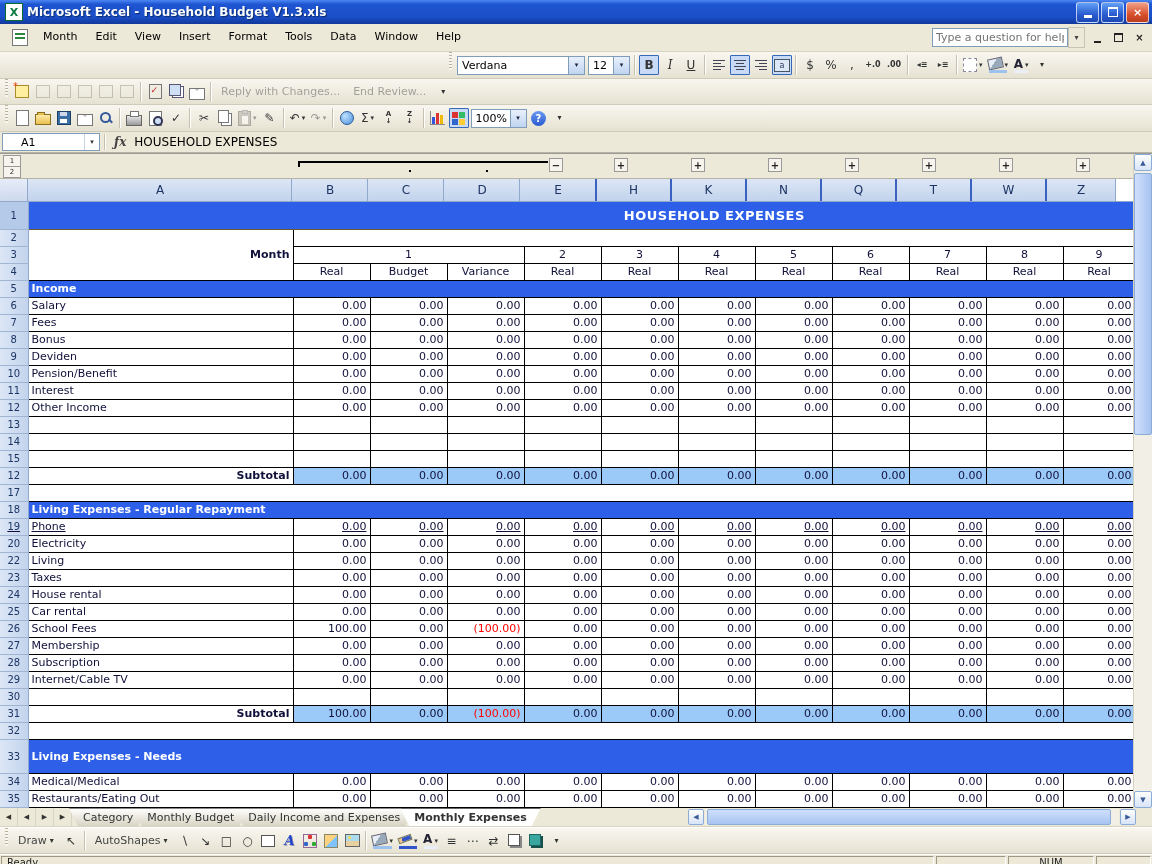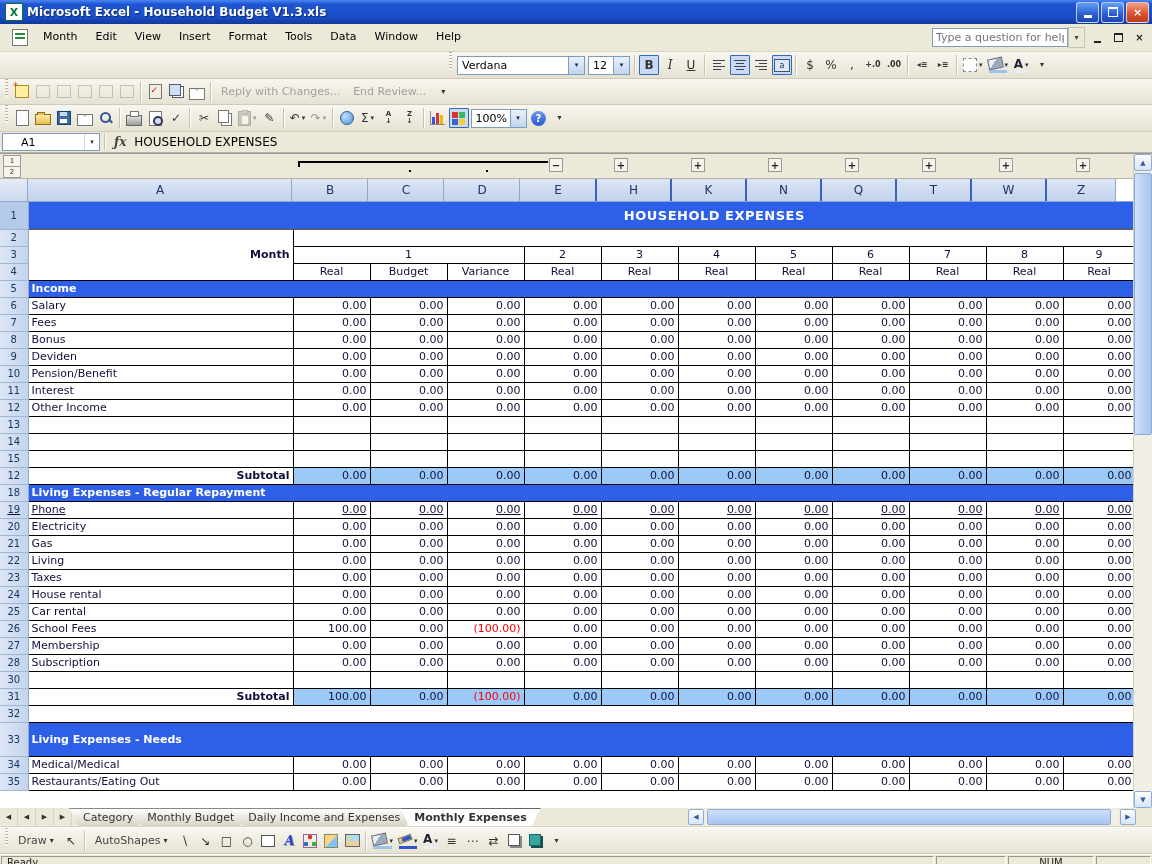--- a/index.html
+++ b/index.html
@@ -702,20 +702,24 @@
             <td class="num subtl">0.00</td>
             <td class="num subtl">0.00</td>
             <td class="num subtl">0.00</td>
             <td class="num subtl">0.00</td>
             <td class="num subtl">0.00</td>
             <td class="num subtl">0.00</td>
             <td class="num subtl">0.00</td>
             <td class="num subtl">0.00</td>
           </tr>
           <tr style="height: 17px;">
+            <th class="rh">17</th>
+            <td colspan="12"></td>
+          </tr>
+          <tr style="height: 17px;">
             <th class="rh">18</th>
             <td class="sec" colspan="12">Living Expenses - Regular Repayment</td>
           </tr>
           <tr style="height: 17px; text-decoration: underline;">
             <th class="rh">19</th>
             <td class="lbl">Phone</td>
             <td class="num">0.00</td>
             <td class="num">0.00</td>
             <td class="num">0.00</td>
             <td class="num">0.00</td>
@@ -723,35 +727,20 @@
             <td class="num">0.00</td>
             <td class="num">0.00</td>
             <td class="num">0.00</td>
             <td class="num">0.00</td>
             <td class="num">0.00</td>
             <td class="num">0.00</td>
           </tr>
           <tr style="height: 17px;">
             <th class="rh">20</th>
             <td class="lbl">Electricity</td>
-            <td class="num">0.00</td>
-            <td class="num">0.00</td>
-            <td class="num">0.00</td>
-            <td class="num">0.00</td>
-            <td class="num">0.00</td>
-            <td class="num">0.00</td>
-            <td class="num">0.00</td>
-            <td class="num">0.00</td>
-            <td class="num">0.00</td>
-            <td class="num">0.00</td>
-            <td class="num">0.00</td>
-          </tr>
-          <tr style="height: 17px;">
-            <th class="rh">21</th>
-            <td class="lbl">Gas</td>
             <td class="num">0.00</td>
             <td class="num">0.00</td>
             <td class="num">0.00</td>
             <td class="num">0.00</td>
             <td class="num">0.00</td>
             <td class="num">0.00</td>
             <td class="num">0.00</td>
             <td class="num">0.00</td>
             <td class="num">0.00</td>
             <td class="num">0.00</td>
@@ -843,20 +832,35 @@
             <td class="num">0.00</td>
             <td class="num">0.00</td>
             <td class="num">0.00</td>
             <td class="num">0.00</td>
             <td class="num">0.00</td>
             <td class="num">0.00</td>
           </tr>
           <tr style="height: 17px;">
             <th class="rh">28</th>
             <td class="lbl">Subscription</td>
+            <td class="num">0.00</td>
+            <td class="num">0.00</td>
+            <td class="num">0.00</td>
+            <td class="num">0.00</td>
+            <td class="num">0.00</td>
+            <td class="num">0.00</td>
+            <td class="num">0.00</td>
+            <td class="num">0.00</td>
+            <td class="num">0.00</td>
+            <td class="num">0.00</td>
+            <td class="num">0.00</td>
+          </tr>
+          <tr style="height: 17px;">
+            <th class="rh">29</th>
+            <td class="lbl">Internet/Cable TV</td>
             <td class="num">0.00</td>
             <td class="num">0.00</td>
             <td class="num">0.00</td>
             <td class="num">0.00</td>
             <td class="num">0.00</td>
             <td class="num">0.00</td>
             <td class="num">0.00</td>
             <td class="num">0.00</td>
             <td class="num">0.00</td>
             <td class="num">0.00</td>

